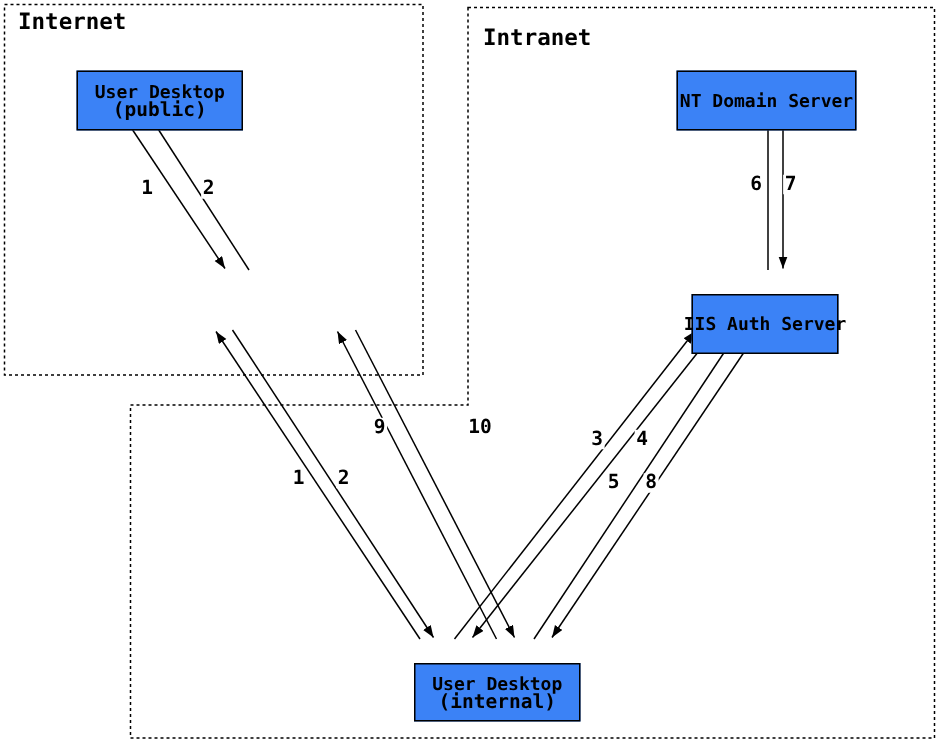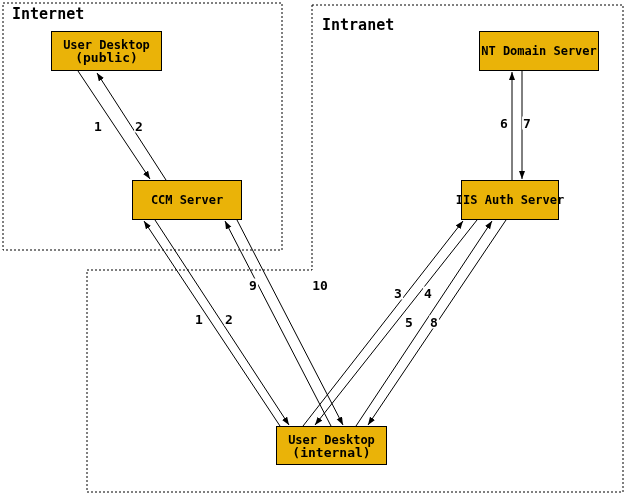--- a/index.html
+++ b/index.html
@@ -9,27 +9,28 @@
     height: 497px;
     background: #ffffff;
     font-family: "DejaVu Sans Mono", "Liberation Mono", monospace;
     color: #000000;
     overflow: hidden;
   }
   .stage svg { position: absolute; left: 0; top: 0; }
   .node {
     position: absolute;
     box-sizing: border-box;
-    background: #eab308;
+    background: #3b82f6;
     border: 1px solid #000000;
     display: flex;
     flex-direction: column;
     align-items: center;
     justify-content: center;
     text-align: center;
+    margin-top: 16px;
   }
   .node-title {
     font-size: 12px;
     font-weight: bold;
     line-height: 13px;
     white-space: nowrap;
   }
   .node-sub {
     font-size: 13px;
     font-weight: bold;
@@ -88,25 +89,22 @@
   </svg>
 
   <div class="region-label" style="left:12px; top:8px;">Internet</div>
   <div class="region-label" style="left:322px; top:19px;">Intranet</div>
 
   <div class="node" style="left:51px; top:31px; width:111px; height:40px;">
     <span class="node-title">User Desktop</span>
     <span class="node-sub">(public)</span>
   </div>
 
-  <div class="node" style="left:132px; top:180px; width:110px; height:40px;">
-    <span class="node-title">CCM Server</span>
-  </div>
 
-  <div class="node" style="left:479px; top:31px; width:120px; height:40px;">
+  <div class="node" style="left:451px; top:31px; width:120px; height:40px;">
     <span class="node-title">NT Domain Server</span>
   </div>
 
   <div class="node" style="left:461px; top:180px; width:98px; height:40px;">
     <span class="node-title">IIS Auth Server</span>
   </div>
 
   <div class="node" style="left:276px; top:426px; width:111px; height:39px;">
     <span class="node-title">User Desktop</span>
     <span class="node-sub">(internal)</span>

